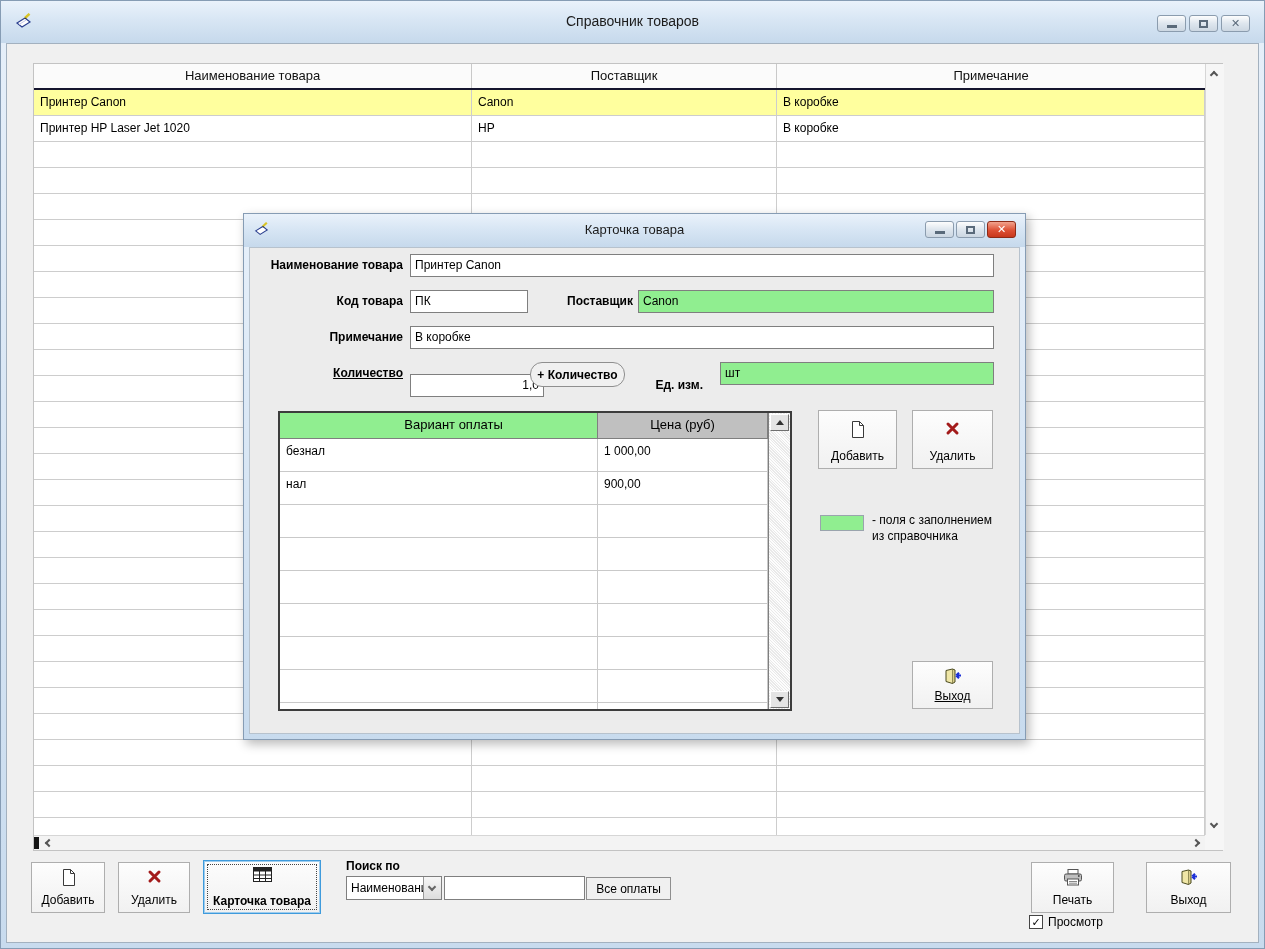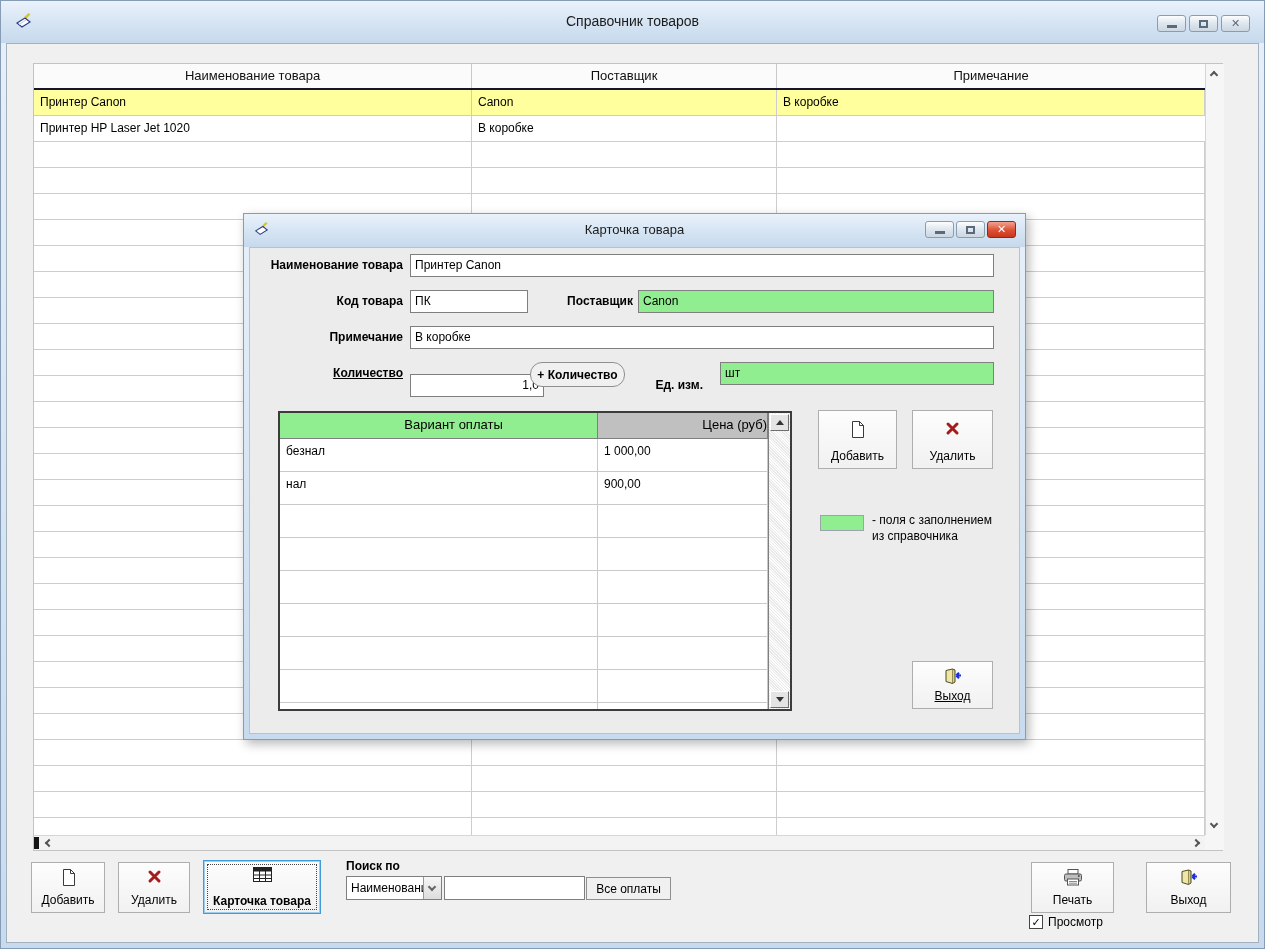--- a/index.html
+++ b/index.html
@@ -84,21 +84,21 @@
   .finput{position:absolute;height:23px;border:1px solid #7f7f7f;background:#fff;font-size:12px;
     line-height:21px;padding:0 4px;overflow:hidden;white-space:nowrap;}
   .finput.green{background:var(--green,#90ee90);}
   .finput.num{text-align:right;}
 
   
   .ptable{position:absolute;left:28px;top:163px;width:514px;height:300px;border:2px solid #3c3c3c;background:#fff;
     display:grid;grid-template-columns:318px 170px 22px;grid-template-rows:26px 1fr;}
   .pt-h{font-size:13px;text-align:center;line-height:24px;border-right:1px solid #7f7f7f;border-bottom:1px solid #7f7f7f;overflow:hidden;}
   .pt-h.green{background:var(--green,#90ee90);padding-left:30px;}
-  .pt-h.gray{background:var(--gray,#c0c0c0);text-align:right;}
+  .pt-h.gray{background:var(--gray,#c0c0c0);}
   .pt-body{grid-column:1 / span 2;overflow:hidden;}
   .prow{display:grid;grid-template-columns:318px 170px;height:33px;border-bottom:1px solid #c9c9c9;}
   .pcell{font-size:12px;line-height:24px;padding-left:6px;border-right:1px solid #c9c9c9;overflow:hidden;white-space:nowrap;}
   .pt-scroll{grid-row:1 / span 2;grid-column:3;background:#efefef;border-left:1px solid #7f7f7f;position:relative;
     background-image:repeating-linear-gradient(45deg,#fdfdfd 0 1px,#e9e9e9 1px 2px);}
   .sb3d{position:absolute;left:1px;right:1px;height:17px;background:#e4e4e4;
     border-top:1px solid #fff;border-left:1px solid #fff;border-right:1px solid #6f6f6f;border-bottom:1px solid #6f6f6f;}
   .sb3d.top{top:1px;} .sb3d.bot{bottom:1px;}
   .tri{width:0;height:0;margin:5px auto 0;}
   .tri.up{border-left:4px solid transparent;border-right:4px solid transparent;border-bottom:5px solid #333;}
@@ -150,20 +150,21 @@
         <span class="chev down"></span>
       </div>
       <div class="mt-body">
           <div class="trow hl">
             <div class="tcell">Принтер Canon</div>
             <div class="tcell">Canon</div>
             <div class="tcell">В коробке</div>
           </div>
           <div class="trow">
             <div class="tcell">Принтер HP Laser Jet 1020</div>
+            <div class="tcell">HP</div>
             <div class="tcell">В коробке</div>
           </div>
           <div class="trow">
             <div class="tcell"></div>
             <div class="tcell"></div>
             <div class="tcell"></div>
           </div>
           <div class="trow">
             <div class="tcell"></div>
             <div class="tcell"></div>

